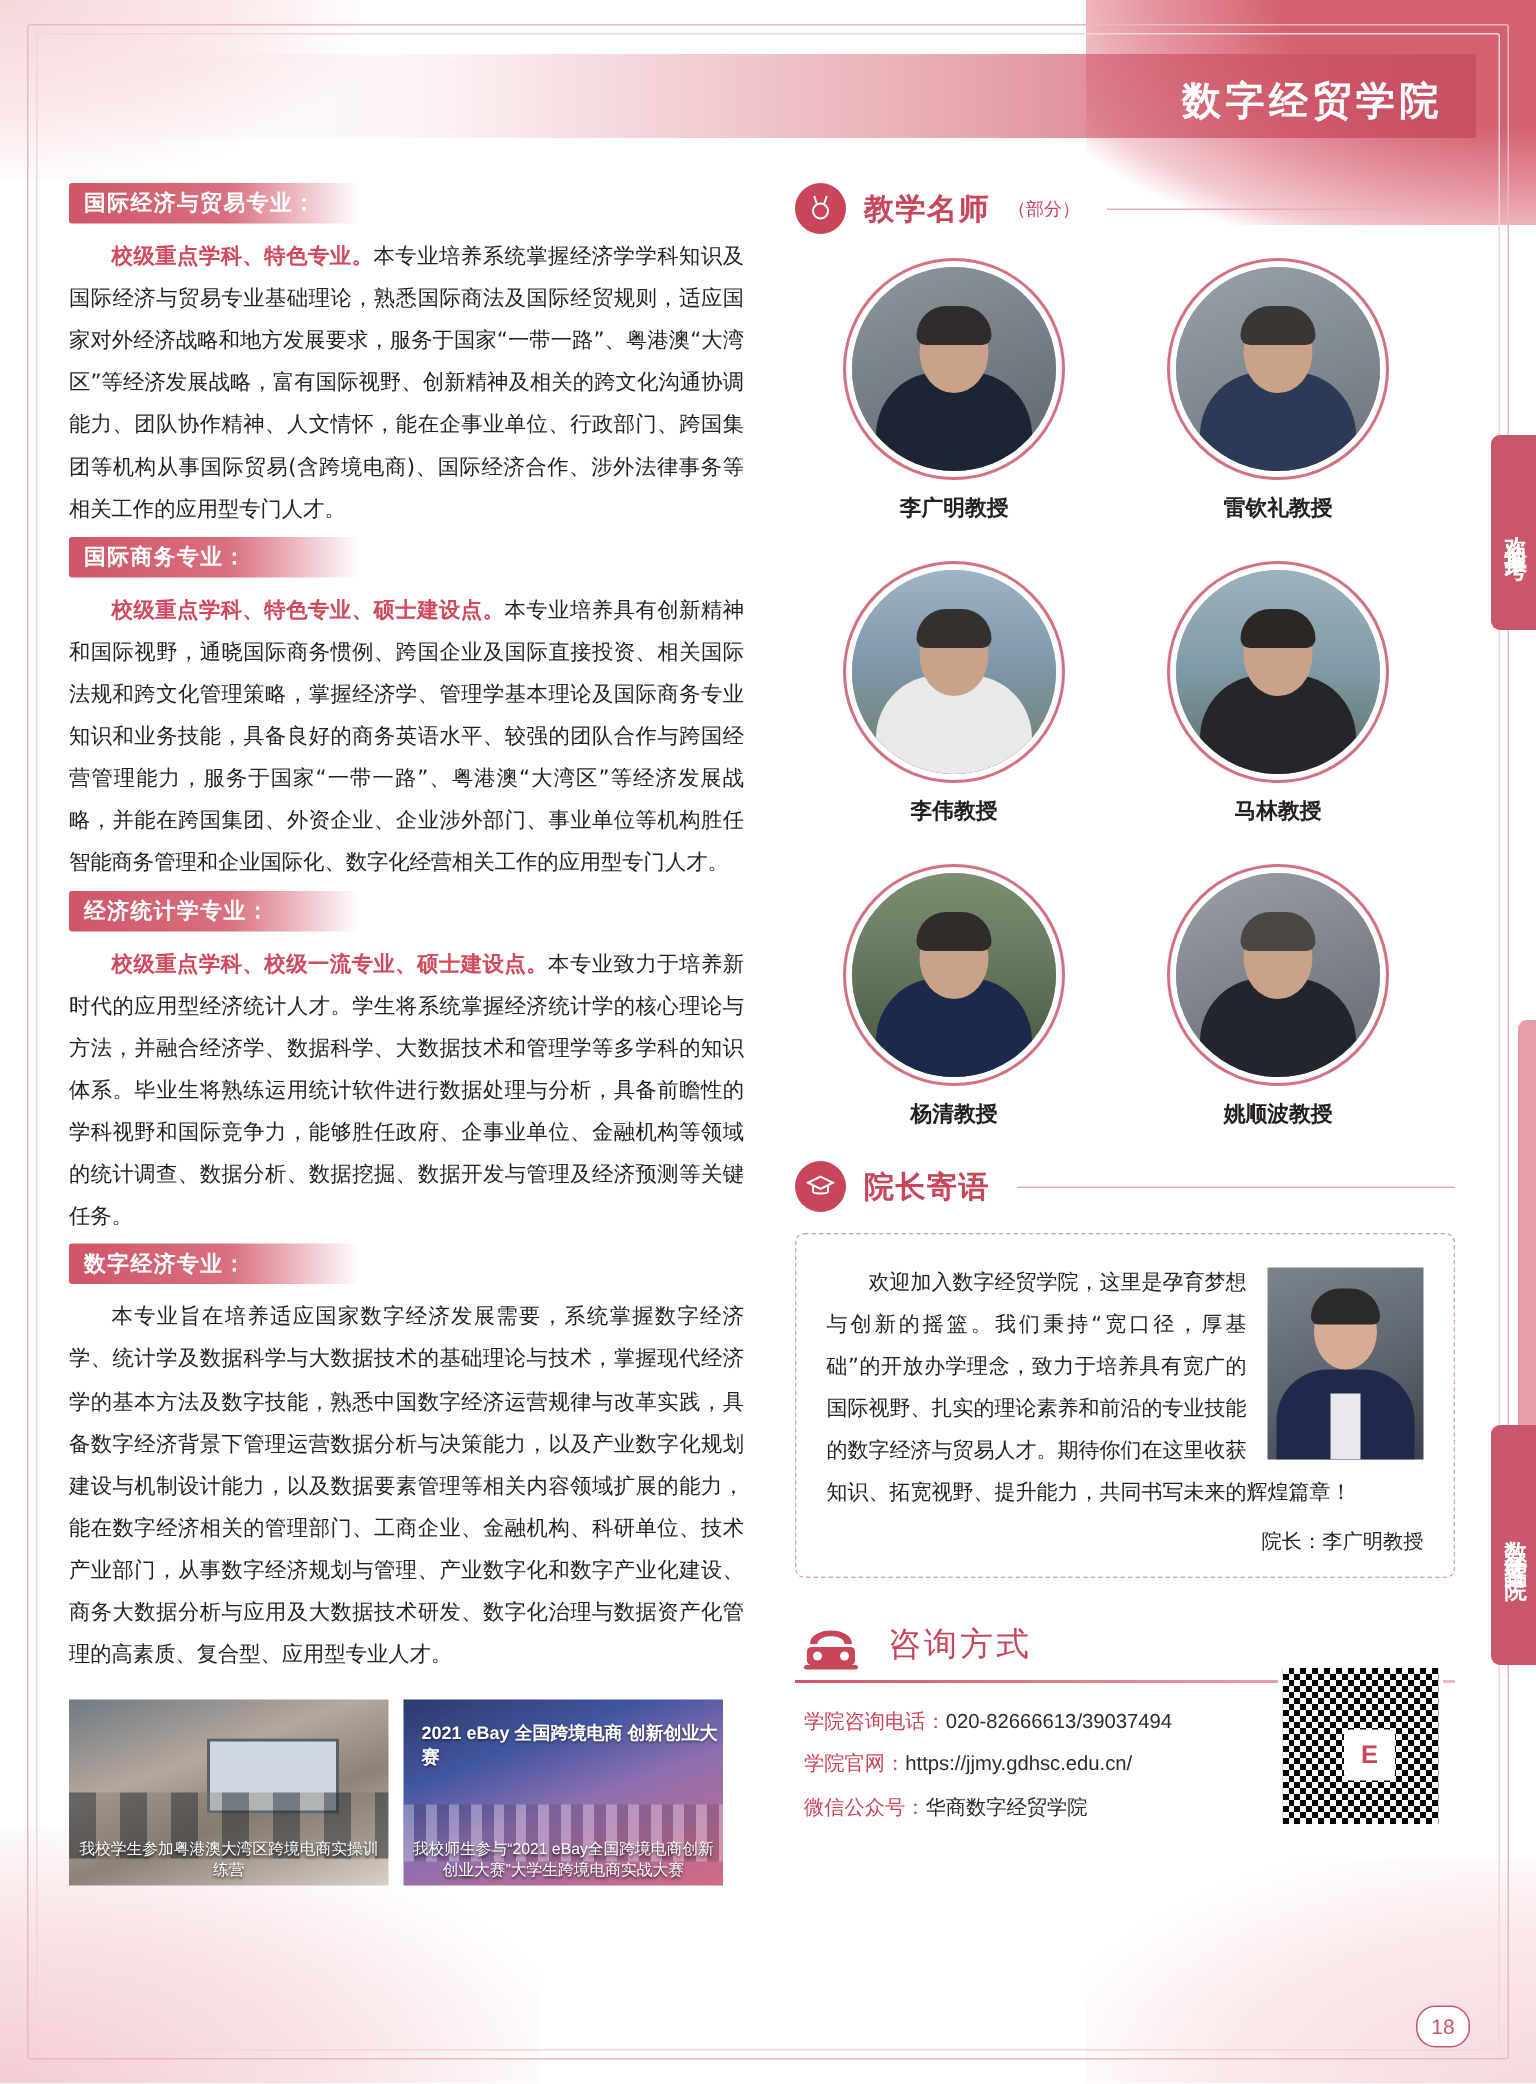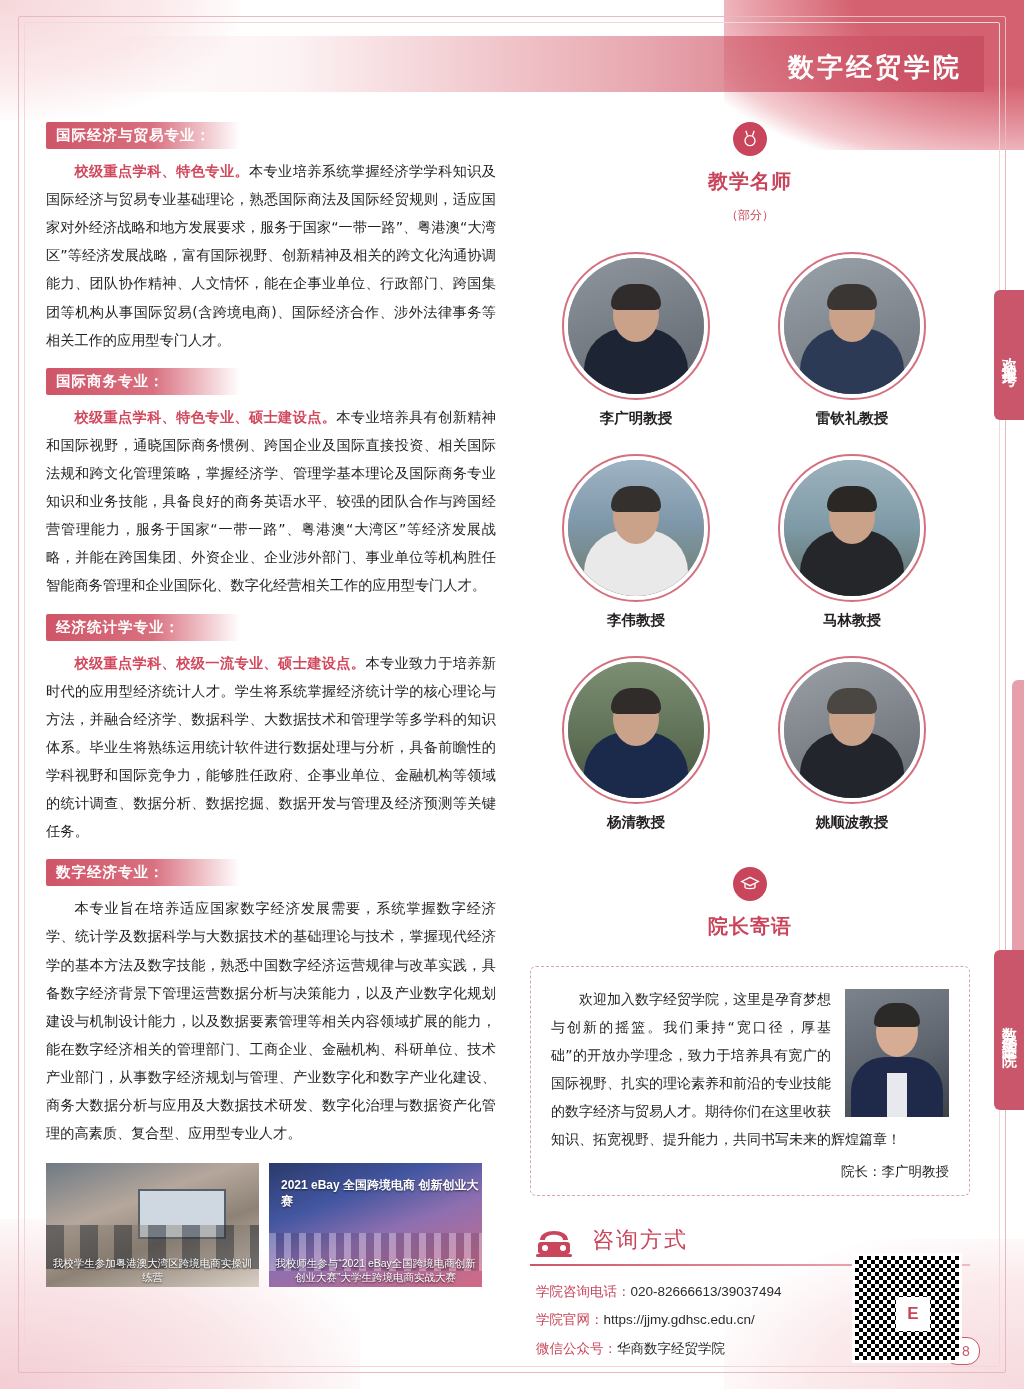--- a/index.html
+++ b/index.html
@@ -66,21 +66,21 @@
   .col-right{position:absolute;left:530px;top:122px;width:440px;}
 
   
   .sec-head{
     display:inline-block;
     background:linear-gradient(90deg,#cf5567 0%, #d9707f 55%, rgba(217,112,127,0) 100%);
     color:#fff;font-size:14.5px;font-weight:bold;
     padding:4px 14px 4px 10px;margin:0 0 8px 0;border-radius:2px;
     min-width:170px;letter-spacing:1px;
   }
-  .sec-head-wrap{margin-top:14px;}
+  .sec-head-wrap{margin-top:4px;}
   .sec-head-wrap:first-child{margin-top:0;}
   .para{
     font-size:14.2px;line-height:1.98;text-align:justify;
     text-indent:2em;margin:0 0 2px 0;color:#231f20;
     font-family:"DejaVu Sans","Liberation Sans",sans-serif;
   }
   .hl{color:#d2485c;font-weight:bold;}
 
   .photo-row{display:flex;gap:10px;margin-top:16px;}
   .photo-box{position:relative;width:213px;height:124px;border-radius:0;overflow:hidden;}
@@ -95,21 +95,21 @@
     position:absolute;left:12px;top:14px;color:#fff;font-size:12px;font-weight:bold;line-height:1.35;
     text-shadow:0 1px 2px rgba(0,0,0,.6);
   }
   .ph-people{position:absolute;left:0;right:0;bottom:16px;height:38px;
     background:repeating-linear-gradient(90deg, rgba(255,255,255,.28) 0 7px, rgba(0,0,0,.12) 7px 15px);}
   .ph-screen{position:absolute;left:92px;top:26px;width:84px;height:46px;background:#cfd8e0;border:2px solid #55606b;}
   .ph-desks{position:absolute;left:0;right:0;bottom:18px;height:44px;
     background:repeating-linear-gradient(90deg, rgba(40,44,50,.55) 0 18px, rgba(120,110,100,.35) 18px 34px);}
 
   
-  .block-title{display:flex;align-items:center;gap:12px;margin-bottom:6px;flex-direction:column;}
+  .block-title{display:flex;align-items:center;gap:12px;margin-bottom:6px;}
   .badge-circle{
     width:34px;height:34px;border-radius:50%;background:#c9455b;color:#fff;
     display:flex;align-items:center;justify-content:center;font-size:15px;flex:0 0 auto;
   }
   .block-title .bt-text{font-size:20px;font-weight:bold;color:#c9455b;letter-spacing:1px;}
   .block-title .bt-sub{font-size:12px;color:#c9455b;}
   .bt-line{flex:1;height:1px;background:#e6aeb6;margin-left:6px;}
 
   .teacher-grid{display:flex;flex-wrap:wrap;gap:26px 56px;margin-top:16px;justify-content:flex-start;padding-left:26px;}
   .teacher{width:160px;text-align:center;}
@@ -309,21 +309,21 @@
             <div class="bg" style="background:linear-gradient(160deg,#9aa0a6,#62686e)"></div>
             <div class="body" style="background:#22262c"></div>
             <div class="head"></div>
             <div class="hair" style="background:#4a4642"></div>
           </div>
         </div>
         <div class="t-name">姚顺波教授</div>
       </div>
     </div>
 
-    <div class="block-title" style="margin-top:35px;">
+    <div class="block-title" style="margin-top:22px;">
       <div class="badge-circle">
         <svg width="20" height="20" viewBox="0 0 24 24" fill="none" stroke="#ffffff" stroke-width="1.6">
           <path d="M2 9 L12 4 L22 9 L12 14 Z"></path>
             <path d="M6 11 v5 c0 2 12 2 12 0 v-5"></path>
         </svg>
       </div>
       <span class="bt-text">院长寄语</span>
       <span class="bt-line"></span>
     </div>
 

